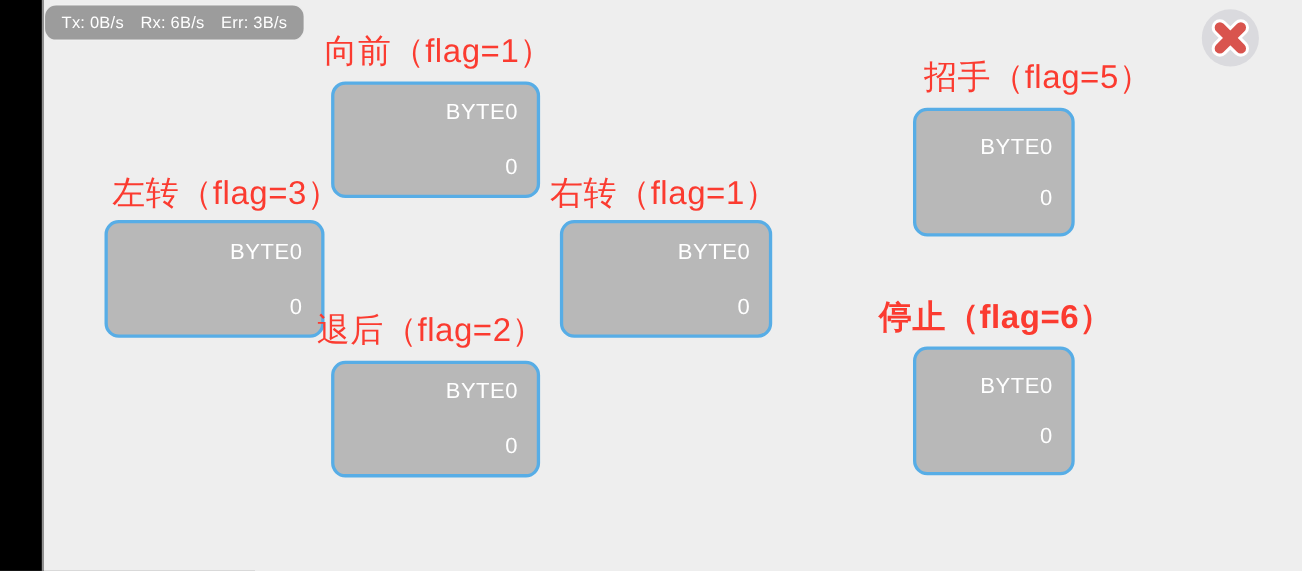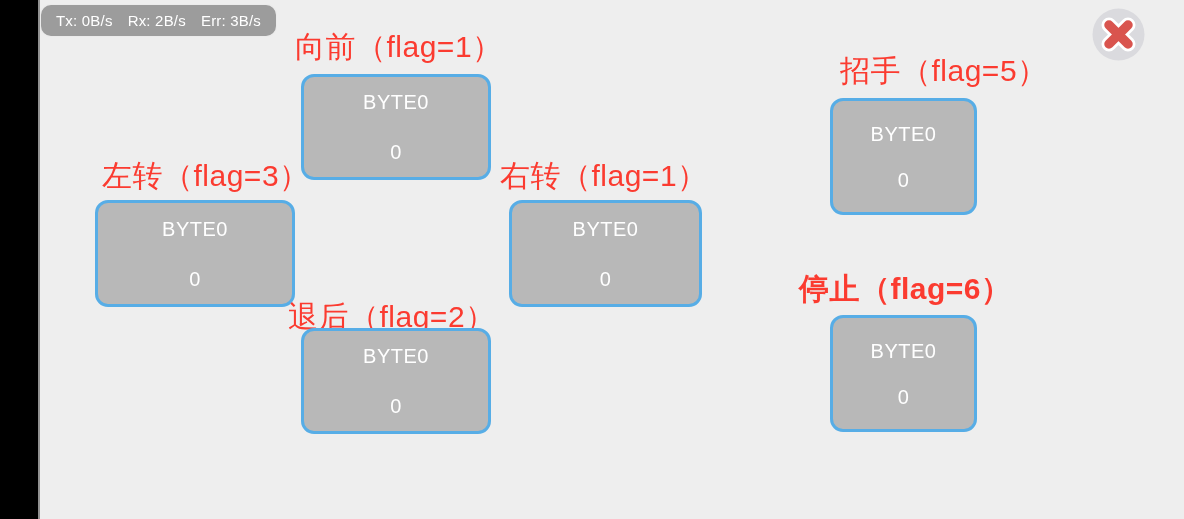--- a/index.html
+++ b/index.html
@@ -27,50 +27,50 @@
   }
   .close-btn svg{display:block;}
   
   .ctl-label{
     position:absolute;color:#fb3b30;font-size:30px;line-height:36px;
     white-space:nowrap;letter-spacing:.5px;
   }
   .byte-btn{
     position:absolute;box-sizing:border-box;cursor:pointer;
     background:#b8b8b8;border:3.5px solid #57ade6;border-radius:13px;
-    color:#fff;display:flex;flex-direction:column;align-items:center;
+    color:#fff;display:flex;flex-direction:column;align-items:flex-end;
     justify-content:center;gap:28px;font-size:20px;letter-spacing:.5px;
-    padding:4px;font-family:inherit;
+    padding:17px;font-family:inherit;
   }
   .byte-btn.tall{gap:24px;}
   .byte-btn .byte-name,.byte-btn .byte-value{line-height:22px;}
   
   #lbl-forward   {left:295px;top:29px;}
   #btn-forward   {left:301px;top:74px;width:190px;height:106px;}
   #lbl-turn-left {left:90px;top:158px;margin-left:12px;}
   #btn-turn-left {left:95px;top:200px;width:200px;height:107px;}
   #lbl-turn-right{left:500px;top:158px;}
   #btn-turn-right{left:509px;top:200px;width:193px;height:107px;}
-  #lbl-backward  {left:288px;top:283px;margin-top:16px;}
+  #lbl-backward  {left:288px;top:283px;}
   #btn-backward  {left:301px;top:328px;width:190px;height:106px;}
   #lbl-wave      {left:799px;top:53px;margin-left:41px;}
   #btn-wave      {left:830px;top:98px;width:147px;height:117px;}
   #lbl-stop      {left:799px;top:271px;font-weight:bold;}
   #btn-stop      {left:830px;top:315px;width:147px;height:117px;}
 </style>
 </head>
 <body>
 
 <div class="stage">
 
   <div class="letterbox"></div>
 
   <div class="status-pill">
     <span>Tx: 0B/s</span>
-    <span>Rx: 2B/s</span>
+    <span>Rx: 6B/s</span>
     <span>Err: 3B/s</span>
   </div>
 
   <button class="close-btn">
     <span>
       <svg width="53" height="53" viewBox="0 0 53 53">
         <circle cx="26.5" cy="26.5" r="26" fill="#dadade"></circle>
         <path d="M17 17 L36 36 M36 17 L17 36" stroke="#ffffff" stroke-width="15" stroke-linecap="round"></path>
         <path d="M17 17 L36 36 M36 17 L17 36" stroke="#d9544e" stroke-width="9.5" stroke-linecap="round"></path>
       </svg>

